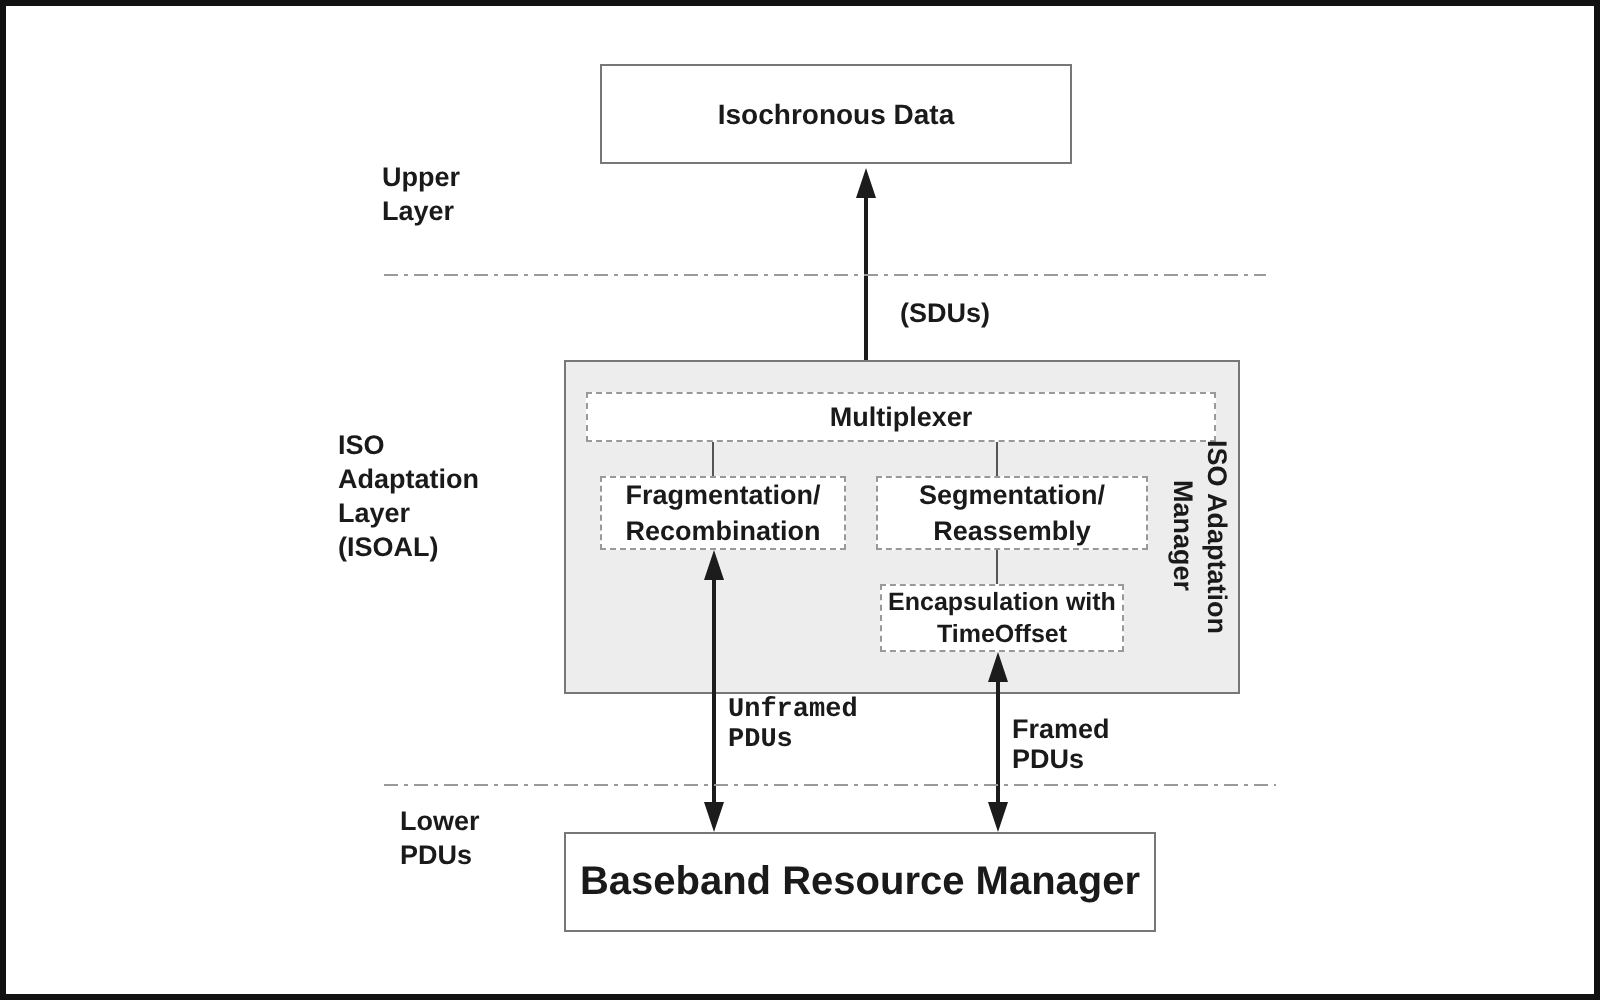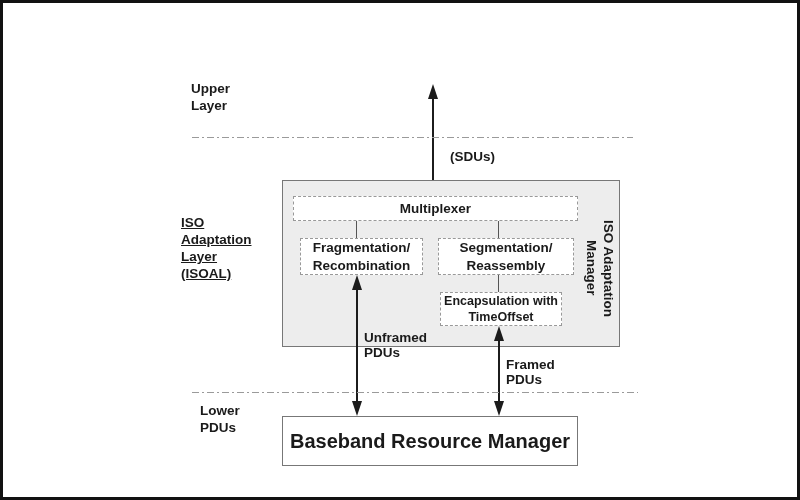--- a/index.html
+++ b/index.html
@@ -65,37 +65,38 @@
   }
 </style>
 </head>
 <body>
 
 <div class="figure">
 
   <div class="lbl" style="left:188px;top:77px;width:95px;">Upper
 Layer</div>
 
+  <div class="box solid" style="left:297px;top:29px;width:236px;height:50px;font-size:14px;">Isochronous Data</div>
 
   <div class="ah ah-up" style="left:424.5px;top:81px;"></div>
   <div class="vline" style="left:429.3px;top:94px;height:88px;"></div>
   <div class="ah ah-down" style="left:424.5px;top:178px;"></div>
 
   <div class="lbl" style="left:447px;top:145px;width:74px;">(SDUs)</div>
 
   <div class="sep" style="left:189px;top:134px;width:441px;"></div>
 
-  <div class="lbl" style="left:178px;top:211px;width:106px;text-decoration:underline;">ISO
+  <div class="lbl" style="left:166px;top:211px;width:106px;">ISO
 Adaptation
 Layer
 (ISOAL)</div>
 
   <div class="container-box" style="left:279px;top:177px;width:338px;height:167px;"></div>
 
-  <div class="box dashed" style="left:290px;top:193px;width:285px;height:25px;">Multiplexer</div>
+  <div class="box dashed" style="left:290px;top:193px;width:315px;height:25px;">Multiplexer</div>
 
   <div class="conn" style="left:353px;top:218px;height:17px;"></div>
   <div class="conn" style="left:495px;top:218px;height:17px;"></div>
 
   <div class="box dashed" style="left:297px;top:235px;width:123px;height:37px;">Fragmentation/
 Recombination</div>
 
   <div class="box dashed" style="left:435px;top:235px;width:136px;height:37px;">Segmentation/
 Reassembly</div>
 
@@ -108,21 +109,21 @@
 Manager</div>
 
   <div class="ah ah-up" style="left:348.5px;top:272px;"></div>
   <div class="vline" style="left:353.3px;top:285px;height:116px;"></div>
   <div class="ah ah-down" style="left:348.5px;top:398px;"></div>
 
   <div class="ah ah-up" style="left:490.5px;top:323px;"></div>
   <div class="vline" style="left:495.3px;top:336px;height:65px;"></div>
   <div class="ah ah-down" style="left:490.5px;top:398px;"></div>
 
-  <div class="lbl" style="left:361px;top:328px;width:80px;line-height:14.5px;">Unframed
+  <div class="lbl" style="left:361px;top:346px;width:80px;line-height:14.5px;font-family:Liberation Mono, monospace;">Unframed
 PDUs</div>
 
   <div class="lbl" style="left:503px;top:355px;width:72px;line-height:14.5px;">Framed
 PDUs</div>
 
   <div class="sep" style="left:189px;top:389px;width:446px;"></div>
 
   <div class="lbl" style="left:197px;top:399px;width:88px;">Lower
 PDUs</div>
 

